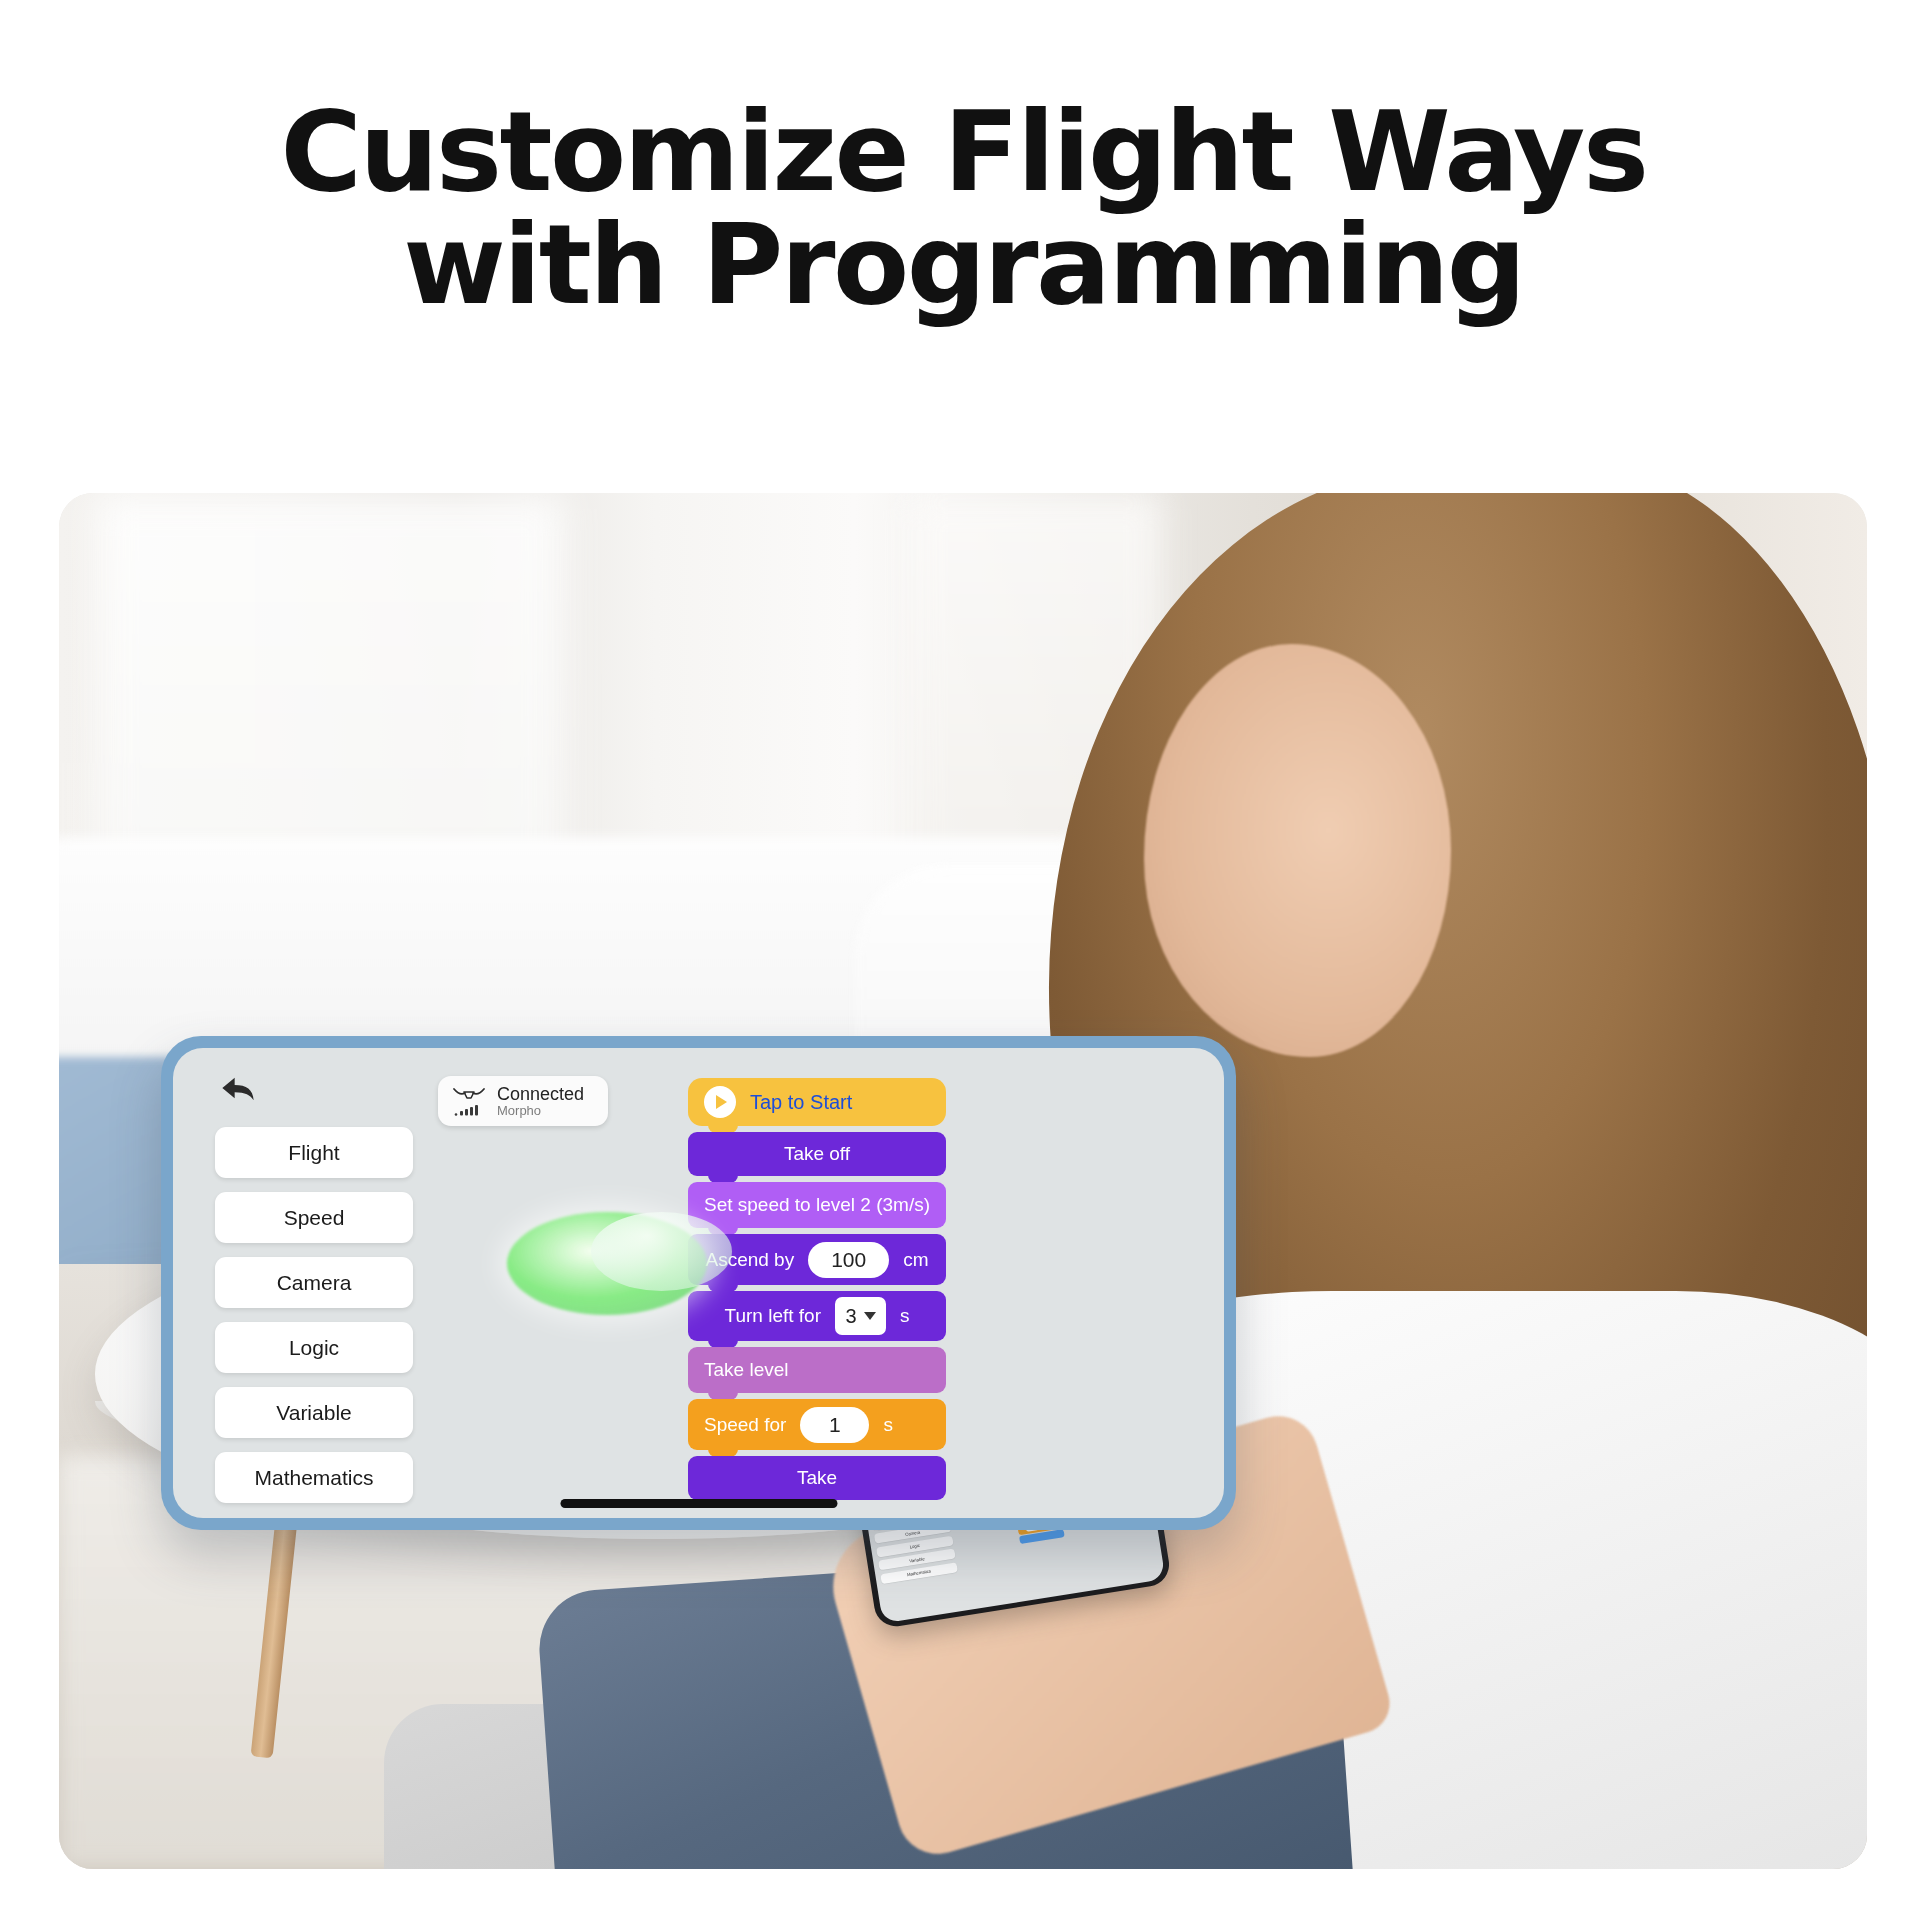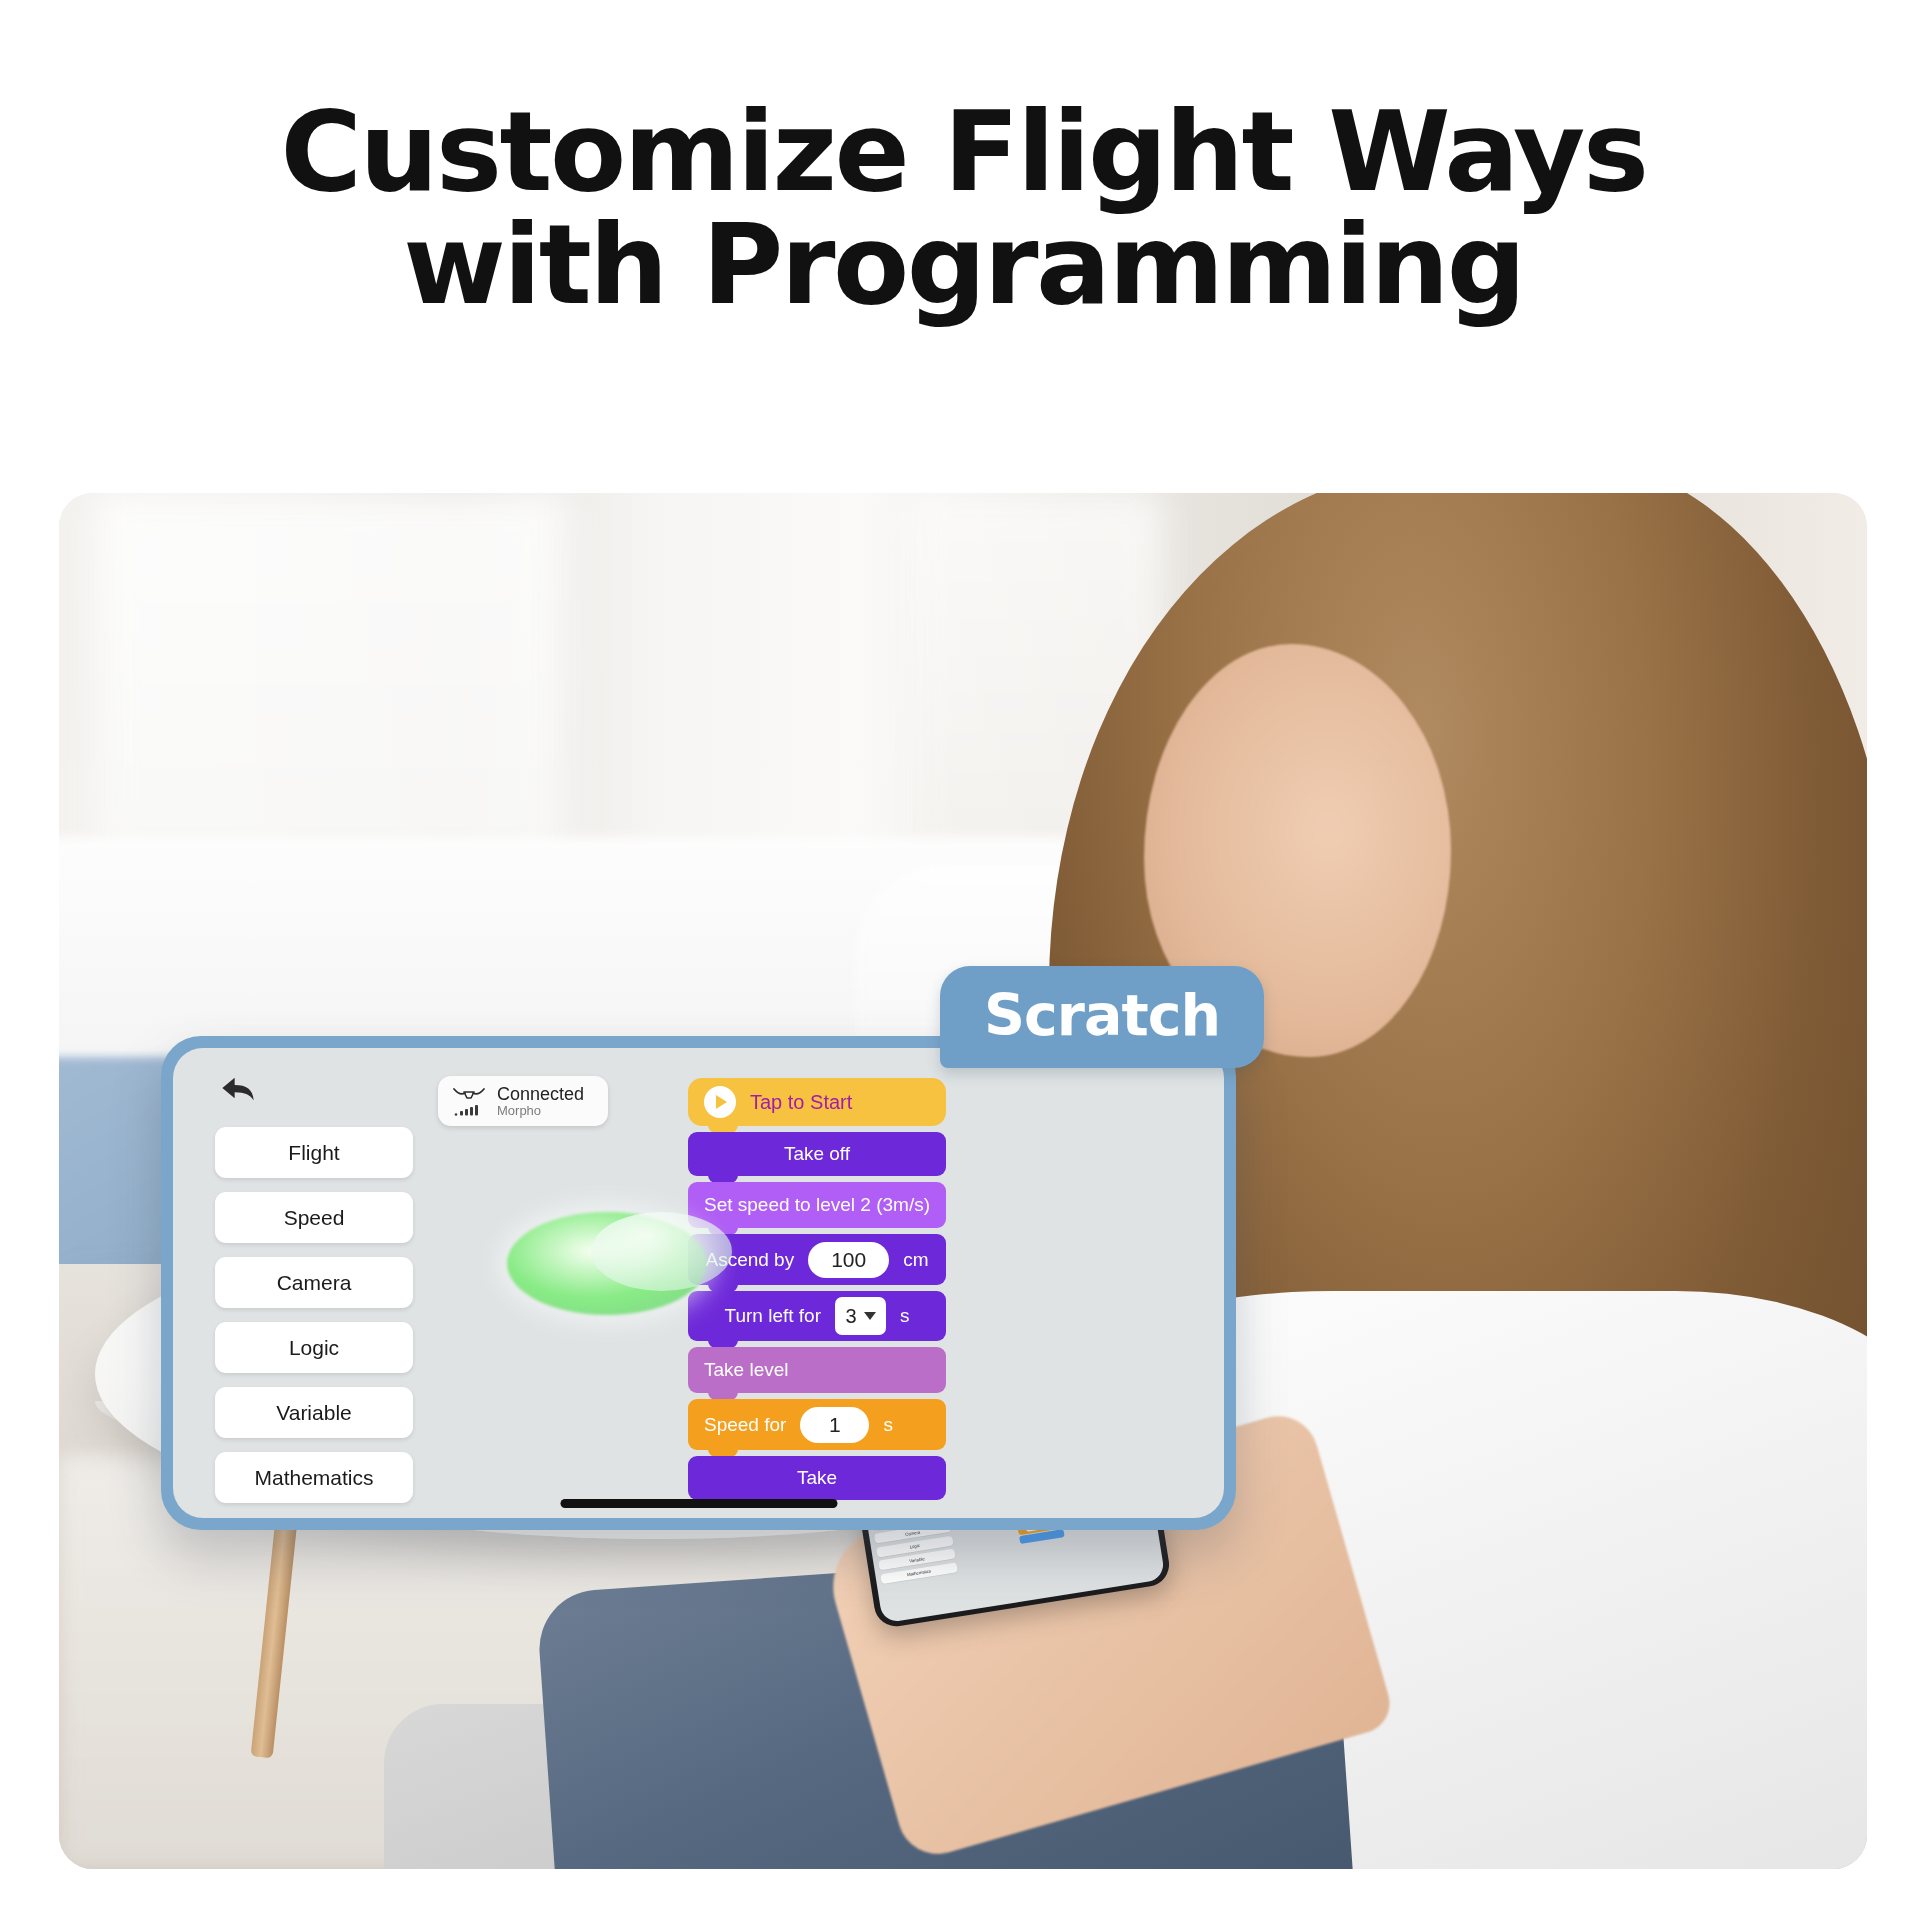--- a/index.html
+++ b/index.html
@@ -297,21 +297,21 @@
   }
   
   .blk::after {
     content:""; position:absolute; left:20px; bottom:-7px;
     width:30px; height:9px; border-radius:0 0 8px 8px;
     background:inherit;
   }
   .blk.hat { border-radius:14px; }
   .blk.hat::after { background:#f7c23f; }
 
-  .b-yellow { background:#f7c23f; height:48px; font-size:20px; color:#a21caf; }
+  .b-yellow { background:#f7c23f; height:48px; font-size:20px; color:#1d4ed8; }
   .b-blue   { background:#6d28d9;justify-content:center; }
   .b-purple { background:#b05ef5; }
   .b-violet { background:#bb6ec8; }
   .b-orange { background:#f4a01e; }
 
   .play-ico {
     width:32px; height:32px; background:#ffffff; border-radius:50%;
     display:flex; align-items:center; justify-content:center;
     margin-right:14px; flex:0 0 auto;
   }
@@ -531,17 +531,16 @@
           <div class="blk b-blue" style="height:44px">
             <span>Take</span>
           </div>
 
         </div>
 
         <div class="home-bar"></div>
       </div>
     </div>
 
-    <div class="scratch-tag">Scratch</div>
 
   </div>
 </div>
 
 
 </body></html>

